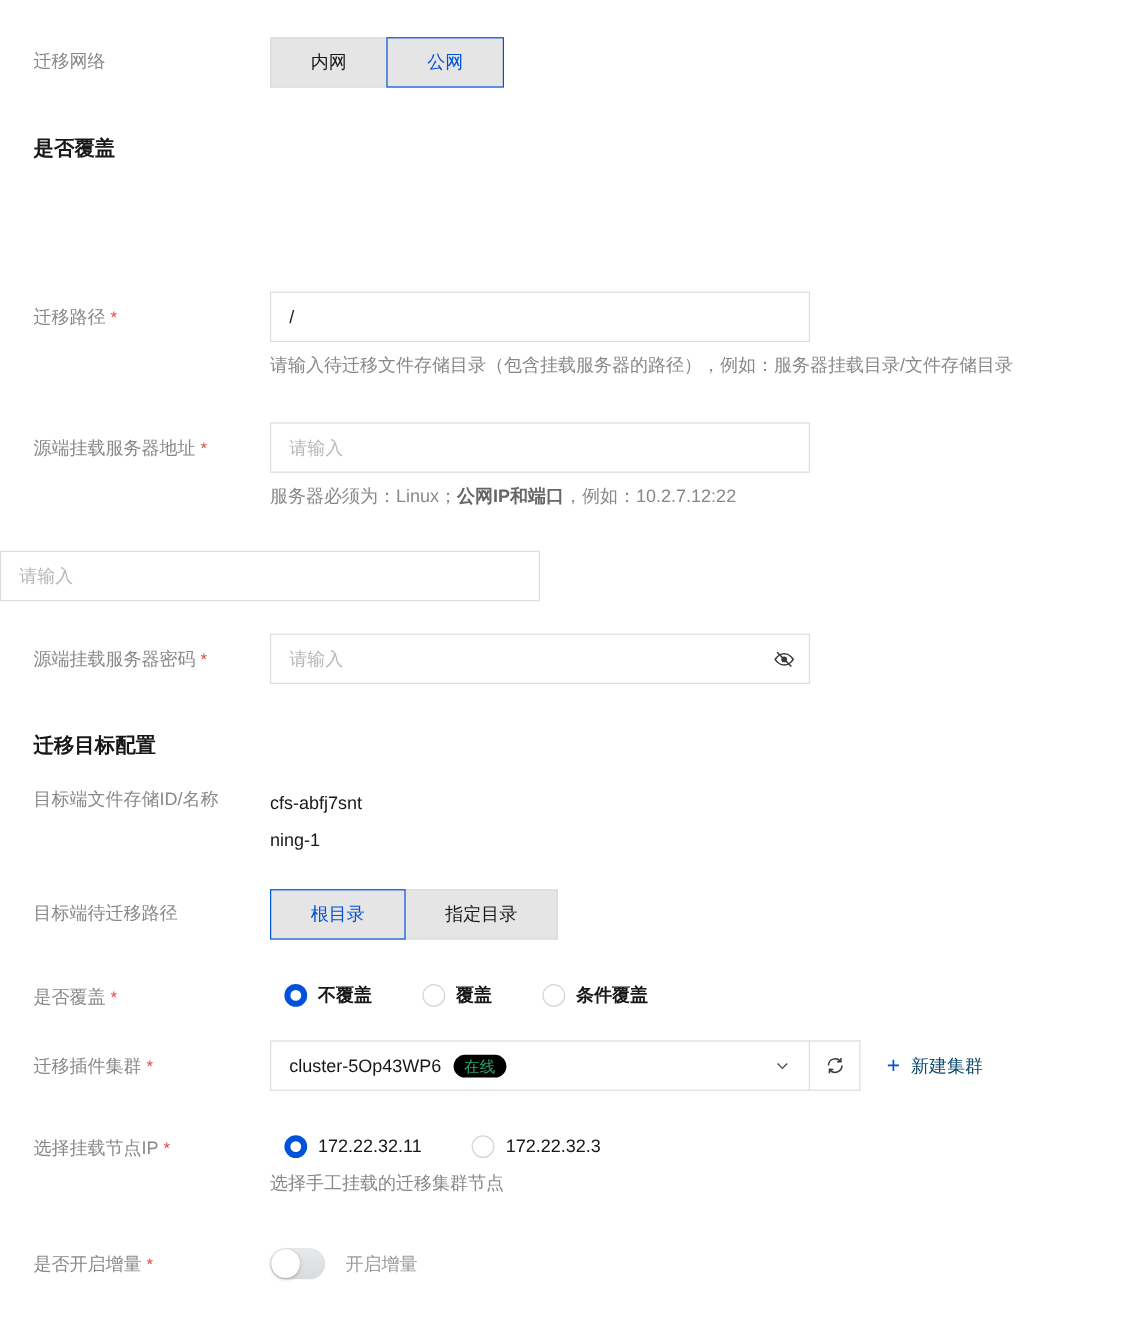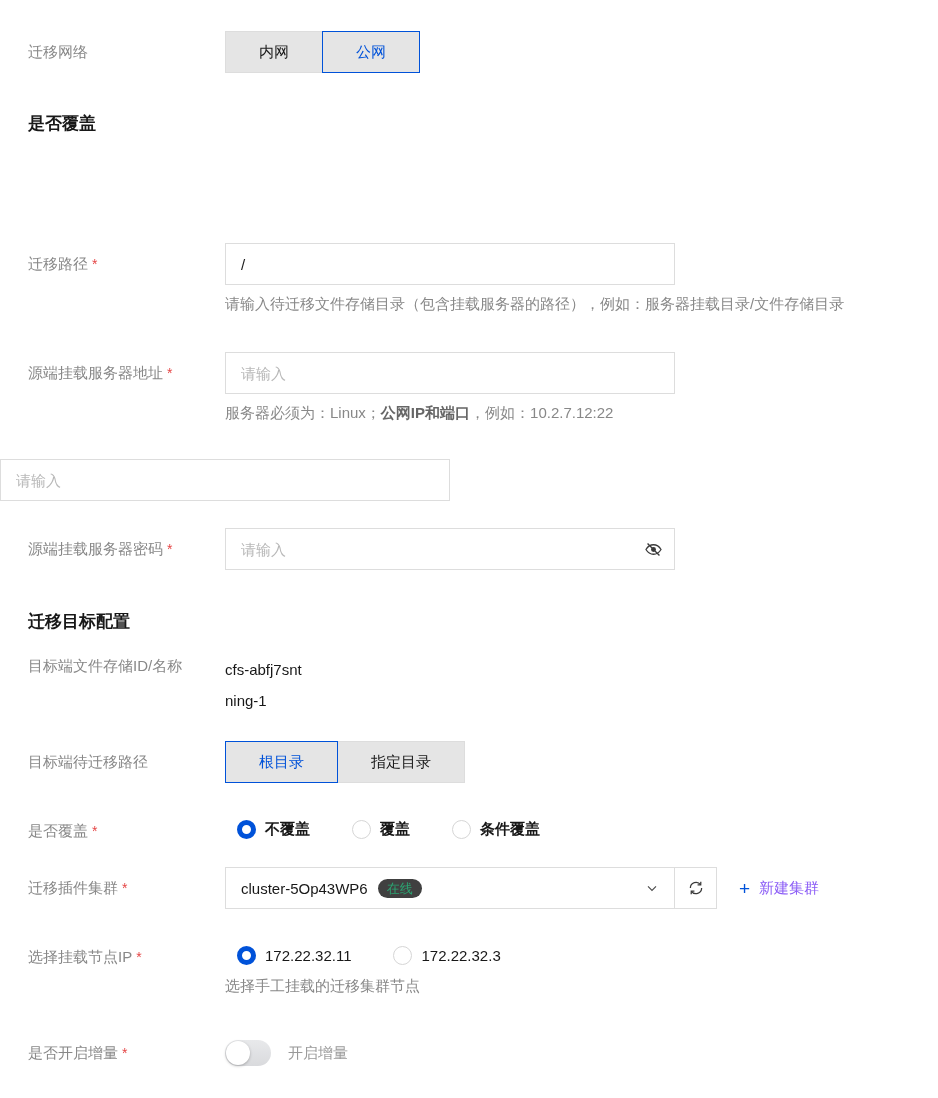--- a/index.html
+++ b/index.html
@@ -41,28 +41,28 @@
   .radio-dot { width:19px; height:19px; border-radius:50%; background:#fff; border:1px solid #d6d6d6; flex:0 0 19px; }
   .radio-dot.on { border:5.5px solid #0052d9; }
   .radio-text { font-size:15px; color:#181818; font-weight:600; }
   .radio-text.normal { font-weight:500; }
 
   
   .select-line { display:flex; align-items:center; }
   .select-box { width:450px; height:42px; border:1px solid #ddd; background:#fff; display:flex;
     align-items:center; padding:0 14px 0 15px; cursor:pointer; }
   .select-text { font-size:15px; color:#181818; }
-  .badge { margin-left:10px; font-size:13px; color:#2ba471; background:#404040;
+  .badge { margin-left:10px; font-size:13px; color:#2ba471; background:#000000;
     padding:3px 9px; border-radius:10px; line-height:1; }
   .select-caret { margin-left:auto; display:flex; }
   .icon-btn { width:42px; height:42px; border:1px solid #ddd; border-left:none; background:#fff;
     display:flex; align-items:center; justify-content:center; cursor:pointer; }
   .link-action { display:flex; align-items:center; gap:9px; margin-left:22px; cursor:pointer; }
   .plus-glyph { color:#0052d9; font-size:19px; line-height:1; font-weight:400; }
-  .link-text { color:#8b5cf6; font-size:15px; }
+  .link-text { color:#0c4a6e; font-size:15px; }
 
   
   .toggle-line { display:flex; align-items:center; gap:17px; }
   .toggle { width:46px; height:26px; border-radius:13px;
     background:linear-gradient(#e8e9eb,#d9dadd); position:relative; cursor:pointer; }
   .toggle-knob { position:absolute; left:1px; top:1px; width:24px; height:24px; border-radius:50%;
     background:#fff; box-shadow:0 1px 3px rgba(0,0,0,0.25); }
   .toggle-label { font-size:15px; color:#999; }
 
   .lh42 { line-height:42px; }

